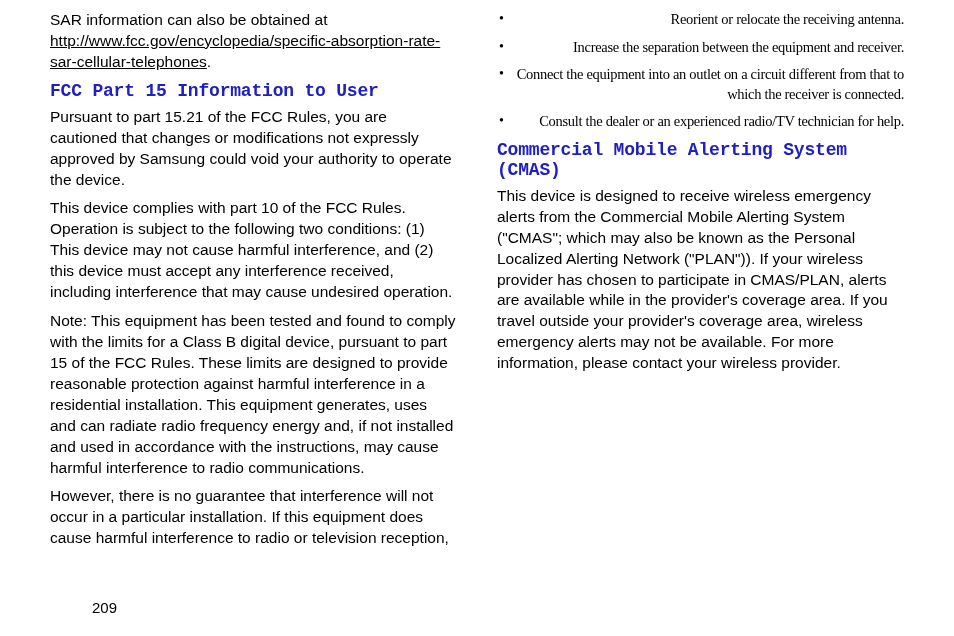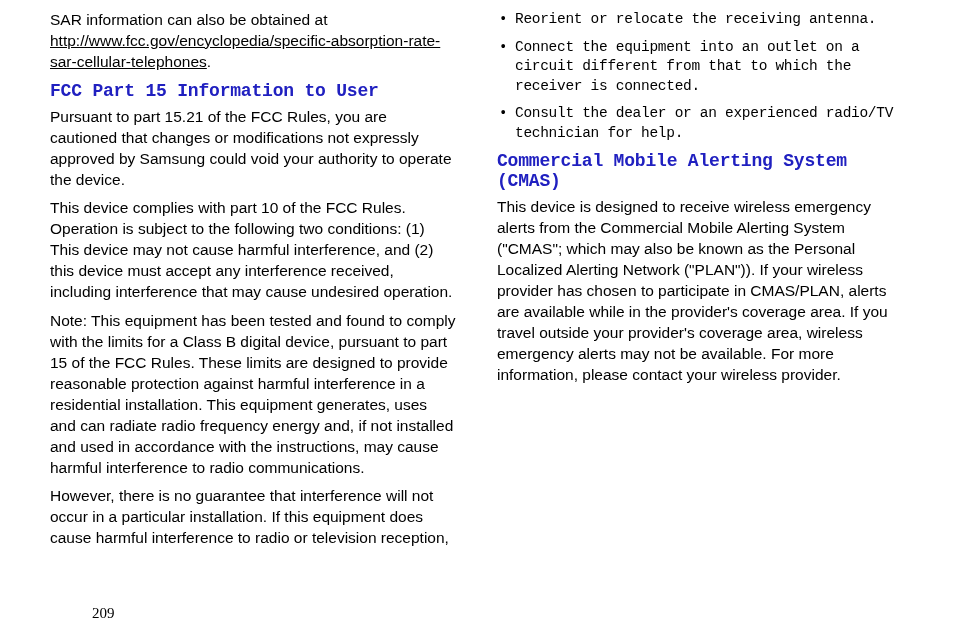--- a/index.html
+++ b/index.html
@@ -56,49 +56,50 @@
       font-stretch: condensed;
     }
     ul li::before {
       content: "•";
       position: absolute;
       left: 2px;
       top: 0;
       font-size: 14px;
     }
     .condensed {
-      font-family: Liberation Mono, monospace;
+      font-family: Liberation Serif, serif;
       letter-spacing: -0.3px;
+      text-align: right;
     }
     .page-number {
       position: absolute;
-      bottom: 14px;
+      bottom: 20px;
       left: 92px;
       font-size: 15px;
-      font-family: Liberation Serif, serif;
     }
   </style>
 </head>
 <body>
 
 <div class="columns">
   <div class="column">
     <p class="body-text">
       <span>SAR information can also be obtained at </span><span class="link">http://www.fcc.gov/encyclopedia/specific-absorption-rate-sar-cellular-telephones</span><span>.</span>
     </p>
     <h2 class="heading">FCC Part 15 Information to User</h2>
     <p class="body-text">Pursuant to part 15.21 of the FCC Rules, you are cautioned that changes or modifications not expressly approved by Samsung could void your authority to operate the device.</p>
     <p class="body-text">This device complies with part 10 of the FCC Rules. Operation is subject to the following two conditions: (1) This device may not cause harmful interference, and (2) this device must accept any interference received, including interference that may cause undesired operation.</p>
     <p class="body-text">Note: This equipment has been tested and found to comply with the limits for a Class B digital device, pursuant to part 15 of the FCC Rules. These limits are designed to provide reasonable protection against harmful interference in a residential installation. This equipment generates, uses and can radiate radio frequency energy and, if not installed and used in accordance with the instructions, may cause harmful interference to radio communications.</p>
     <p class="body-text">However, there is no guarantee that interference will not occur in a particular installation. If this equipment does cause harmful interference to radio or television reception,</p>
   </div>
 
   <div class="column">
     <ul>
       <li class="condensed">Reorient or relocate the receiving antenna.</li>
+      <li class="condensed">Increase the separation between the equipment and receiver.</li>
       <li class="condensed">Connect the equipment into an outlet on a circuit different from that to which the receiver is connected.</li>
       <li class="condensed">Consult the dealer or an experienced radio/TV technician for help.</li>
     </ul>
     <h2 class="heading">Commercial Mobile Alerting System (CMAS)</h2>
     <p class="body-text">This device is designed to receive wireless emergency alerts from the Commercial Mobile Alerting System ("CMAS"; which may also be known as the Personal Localized Alerting Network ("PLAN")). If your wireless provider has chosen to participate in CMAS/PLAN, alerts are available while in the provider's coverage area. If you travel outside your provider's coverage area, wireless emergency alerts may not be available. For more information, please contact your wireless provider.</p>
   </div>
 </div>
 
 <div class="page-number">209</div>
 

